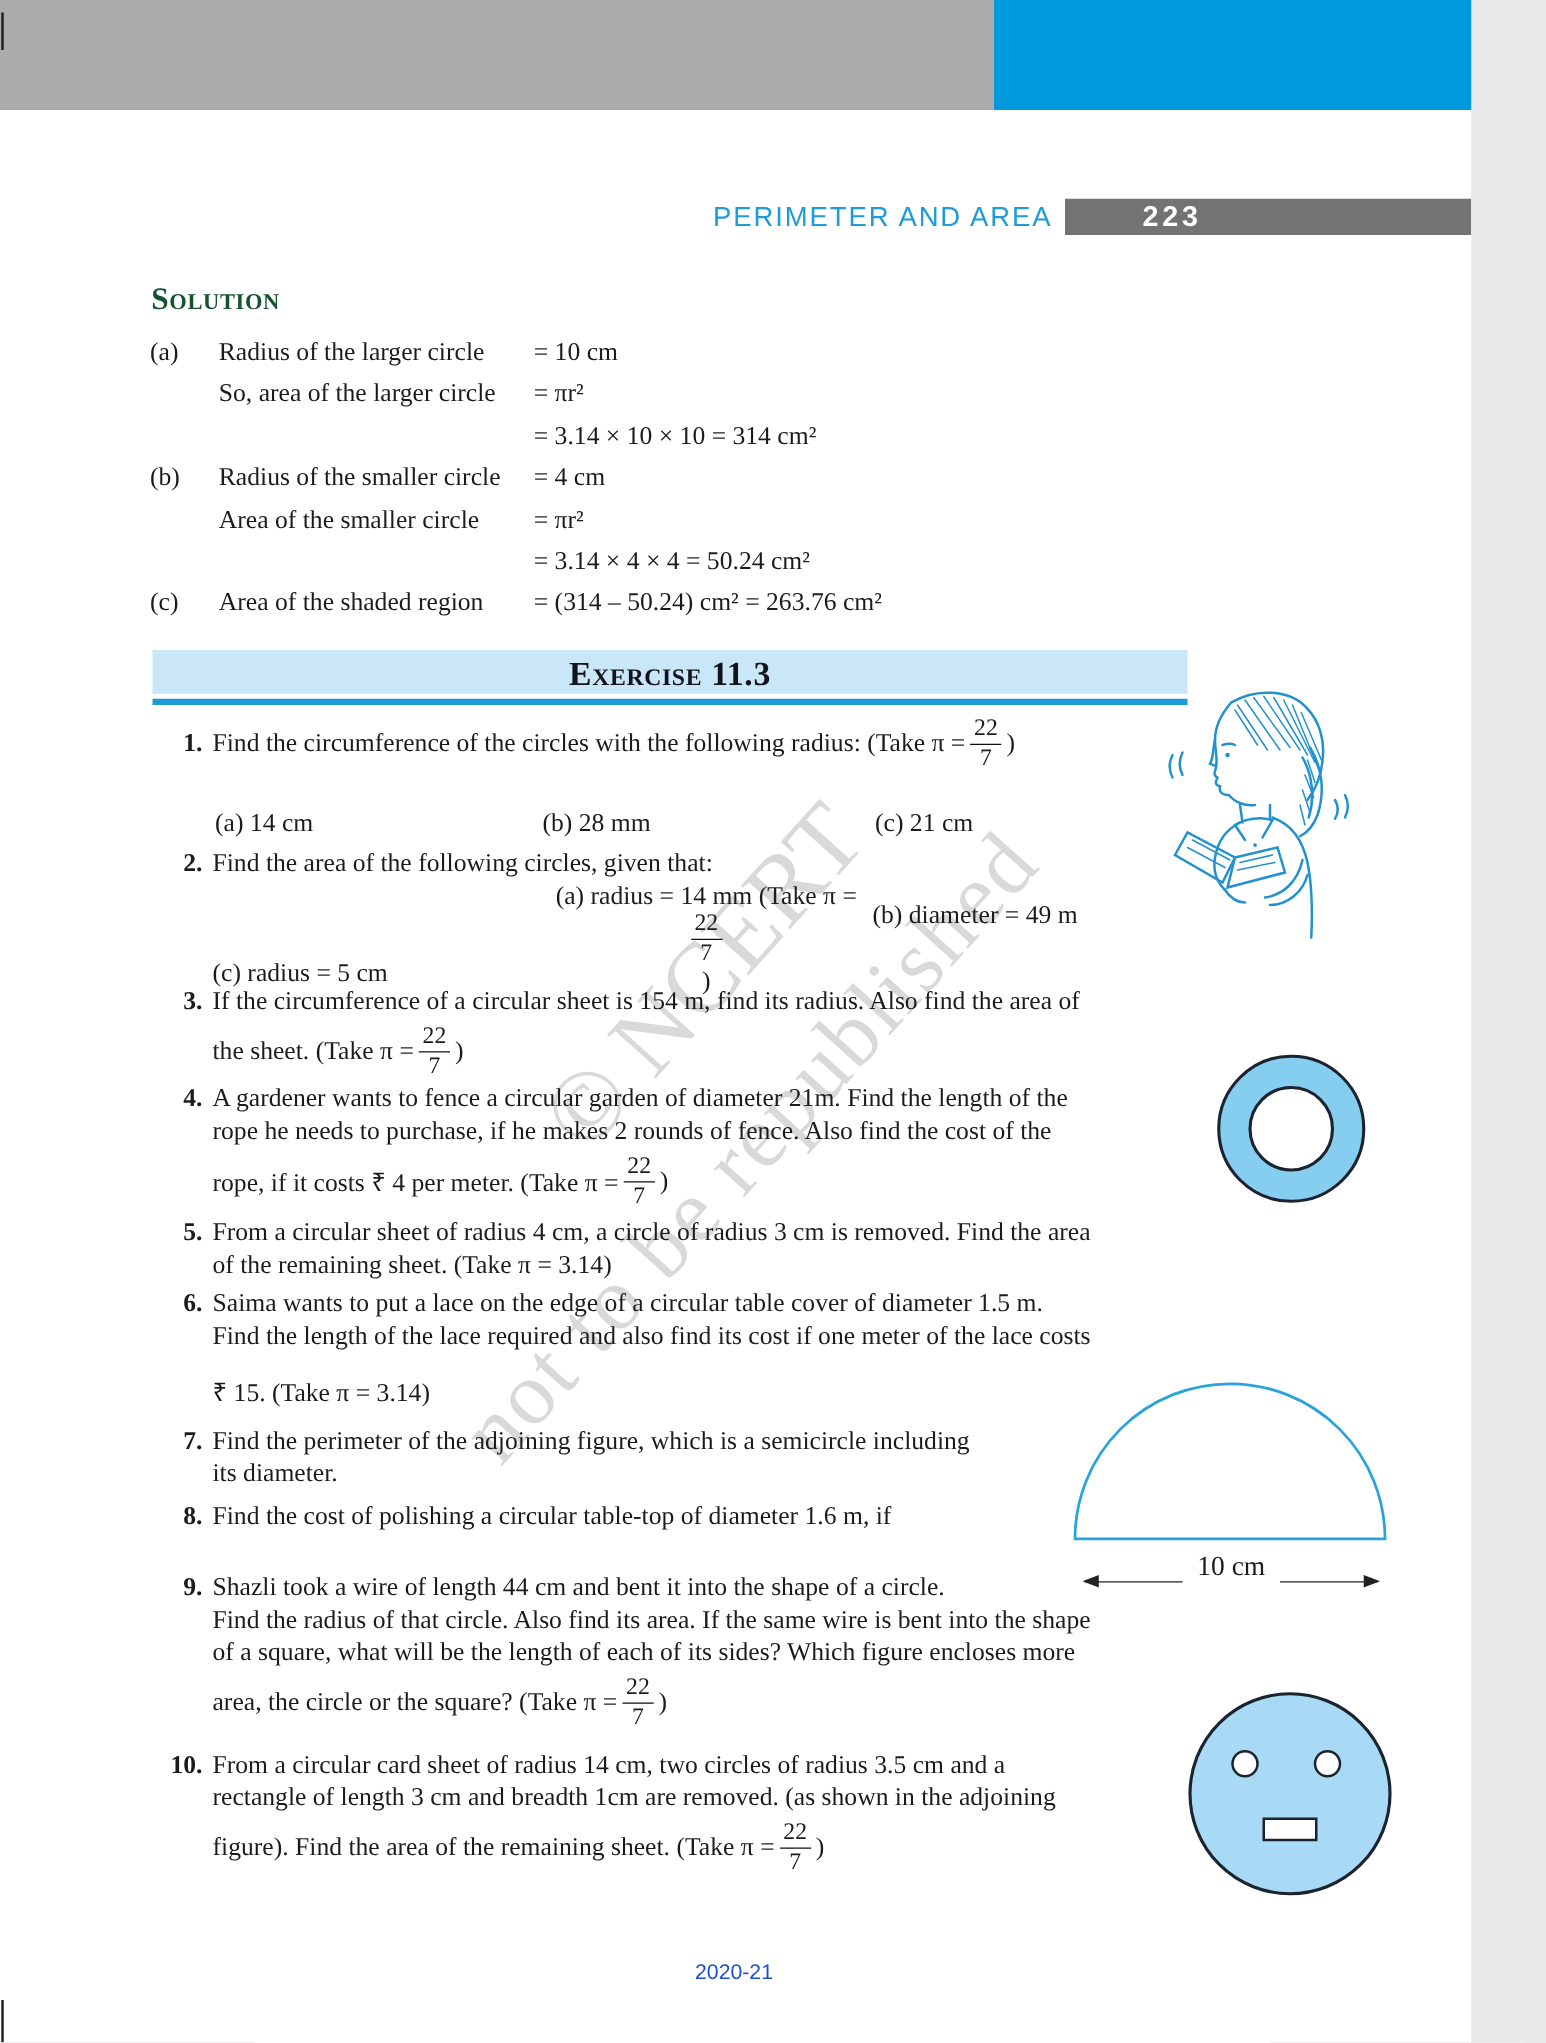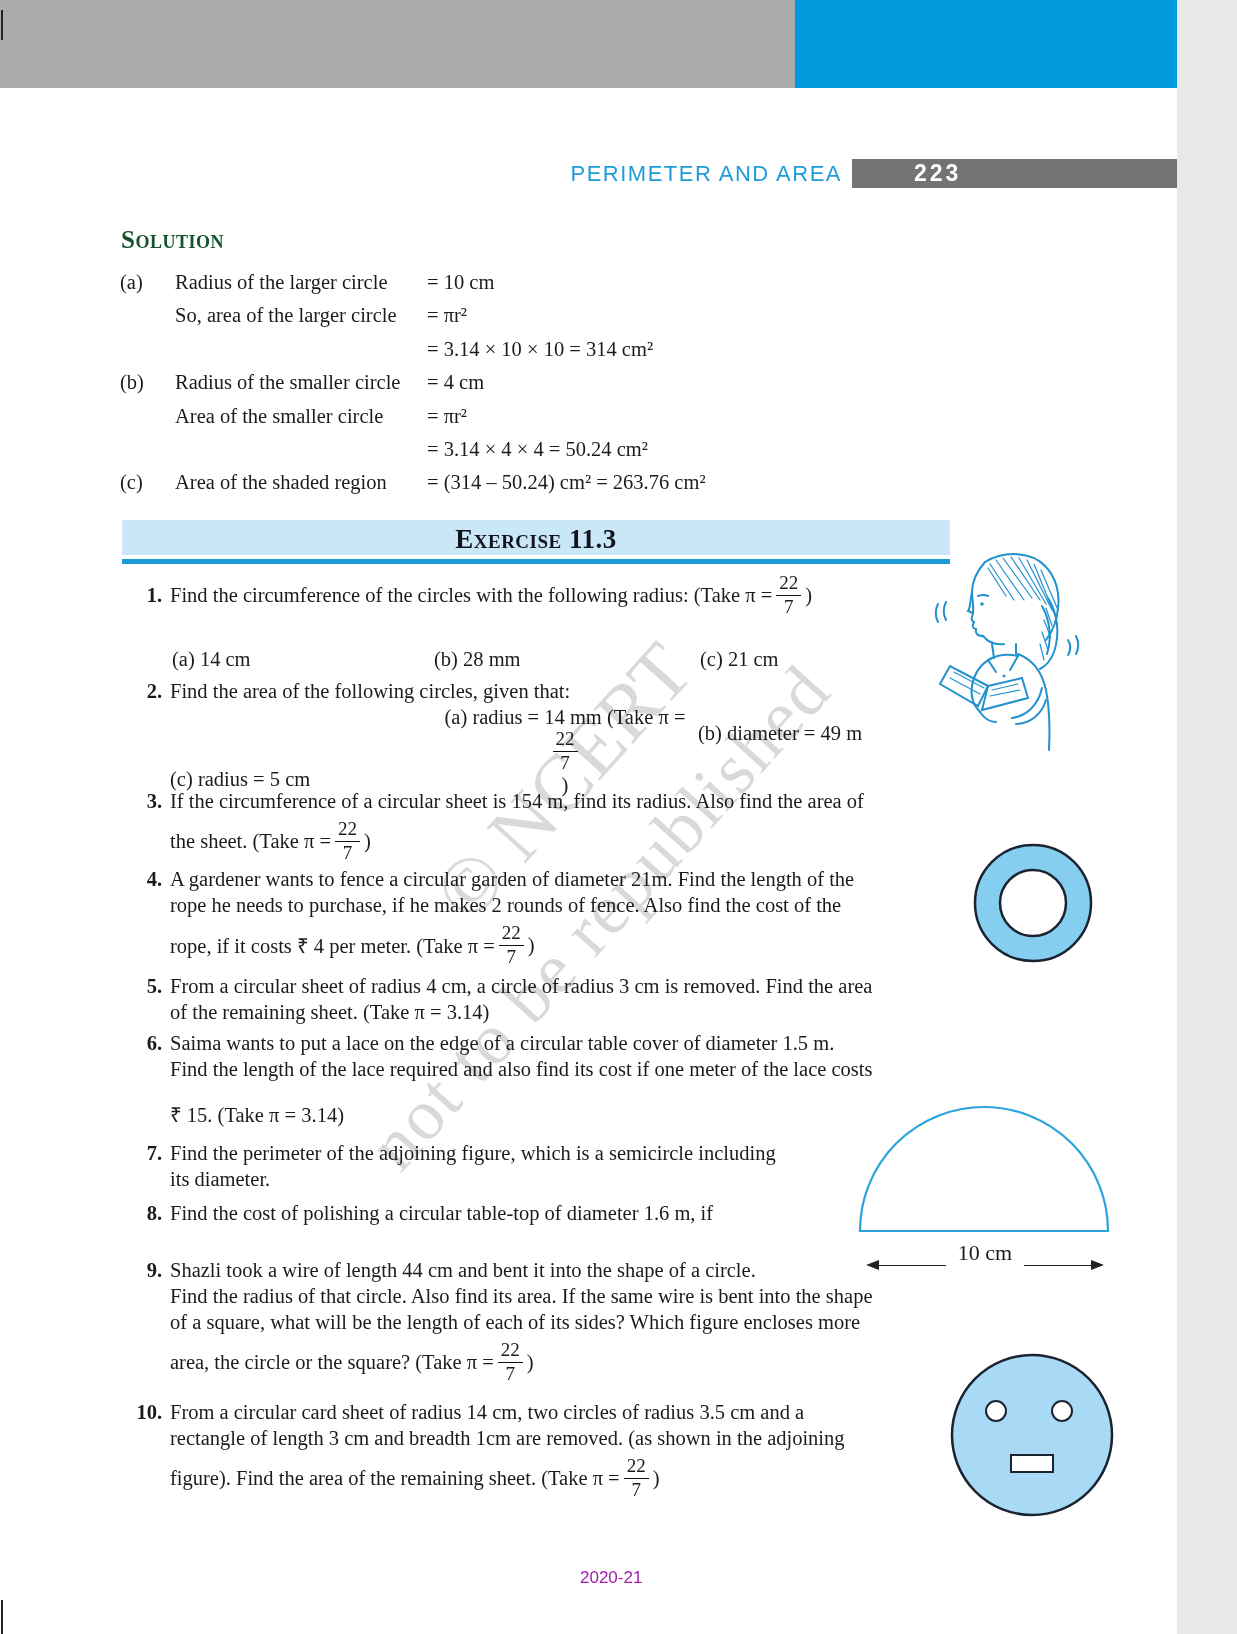--- a/index.html
+++ b/index.html
@@ -51,22 +51,22 @@
   
   .fig{position:absolute;z-index:1;}
   .dim-row{position:absolute;left:868px;top:1240px;width:234px;display:flex;align-items:flex-end;z-index:2;}
   .dim-line{flex:1;height:0;border-top:1.7px solid #222;position:relative;}
   .dim-line.left:before{content:"";position:absolute;left:-2px;top:-6.5px;border-right:13px solid #222;
         border-top:5.5px solid transparent;border-bottom:5.5px solid transparent;}
   .dim-line.right:after{content:"";position:absolute;right:-2px;top:-6.5px;border-left:13px solid #222;
         border-top:5.5px solid transparent;border-bottom:5.5px solid transparent;}
   .dim-label{margin:0 12px;font-size:22px;white-space:nowrap;}
   
-  .footer-year{position:absolute;left:580px;top:1568px;font-family:"Liberation Sans",sans-serif;
-        font-size:17px;color:#a21caf;z-index:2;}
+  .footer-year{position:absolute;left:556px;top:1568px;font-family:"Liberation Sans",sans-serif;
+        font-size:17px;color:#1d4ed8;z-index:2;}
 </style>
 </head>
 <body>
 
 <div class="page">
 
   <div class="top-banner">
     <div class="banner-gray"></div>
     <div class="banner-blue"></div>
   </div>

